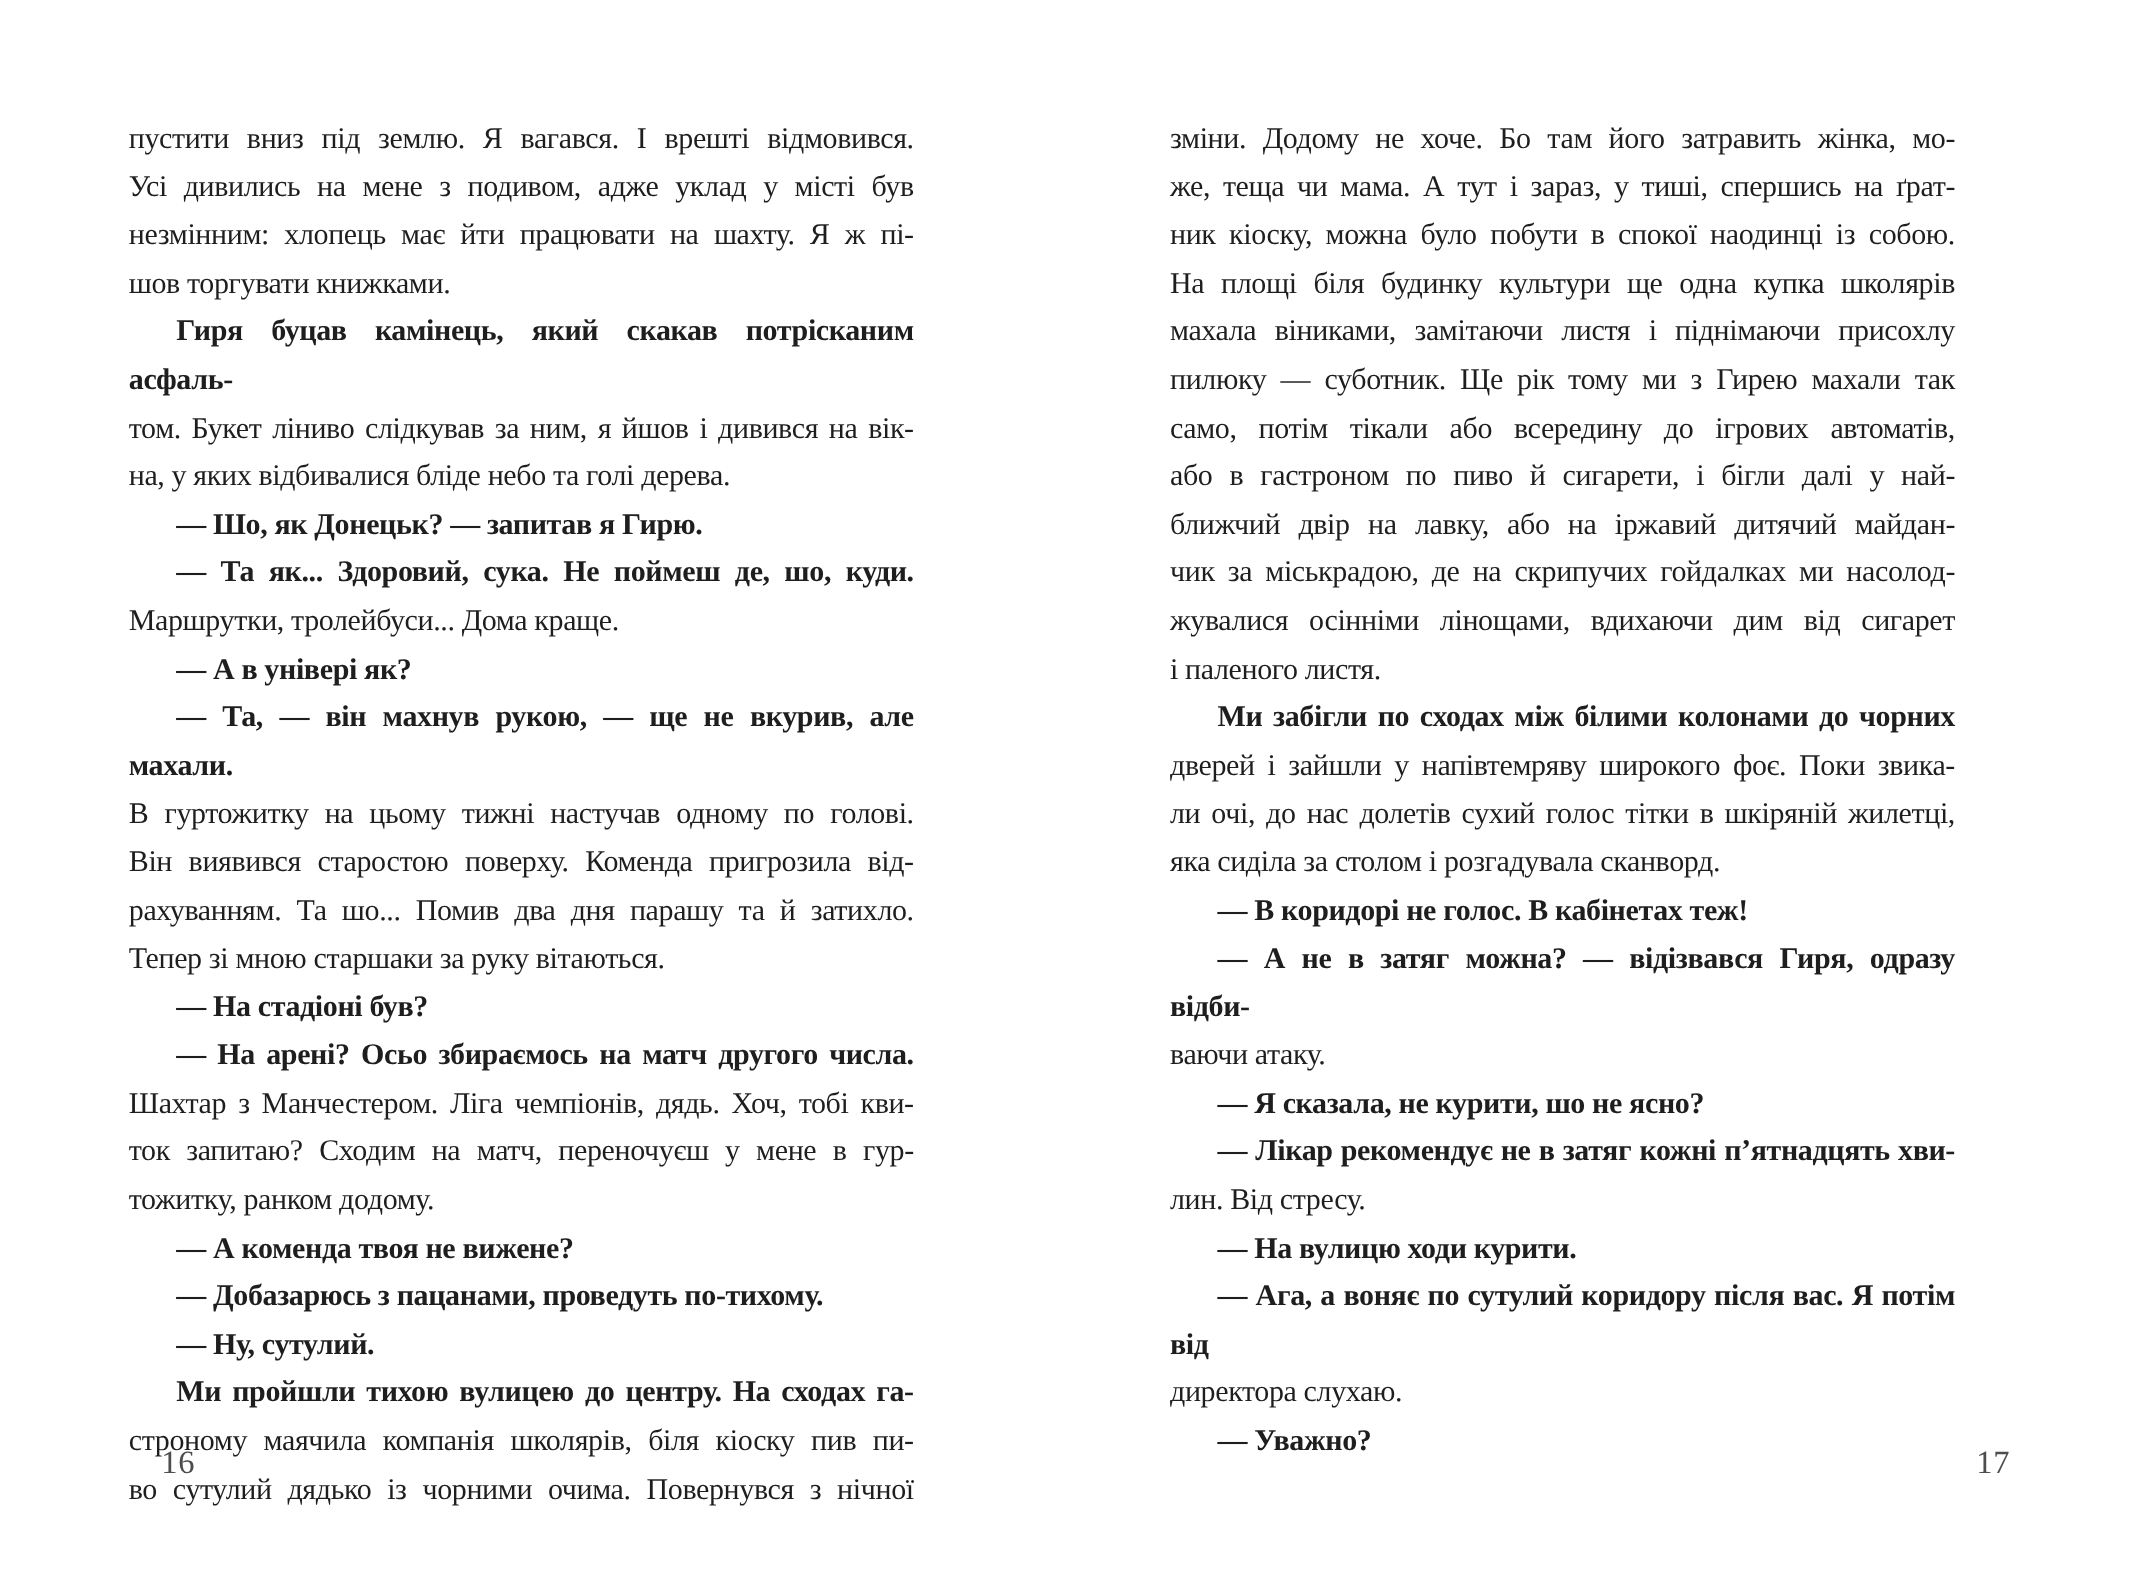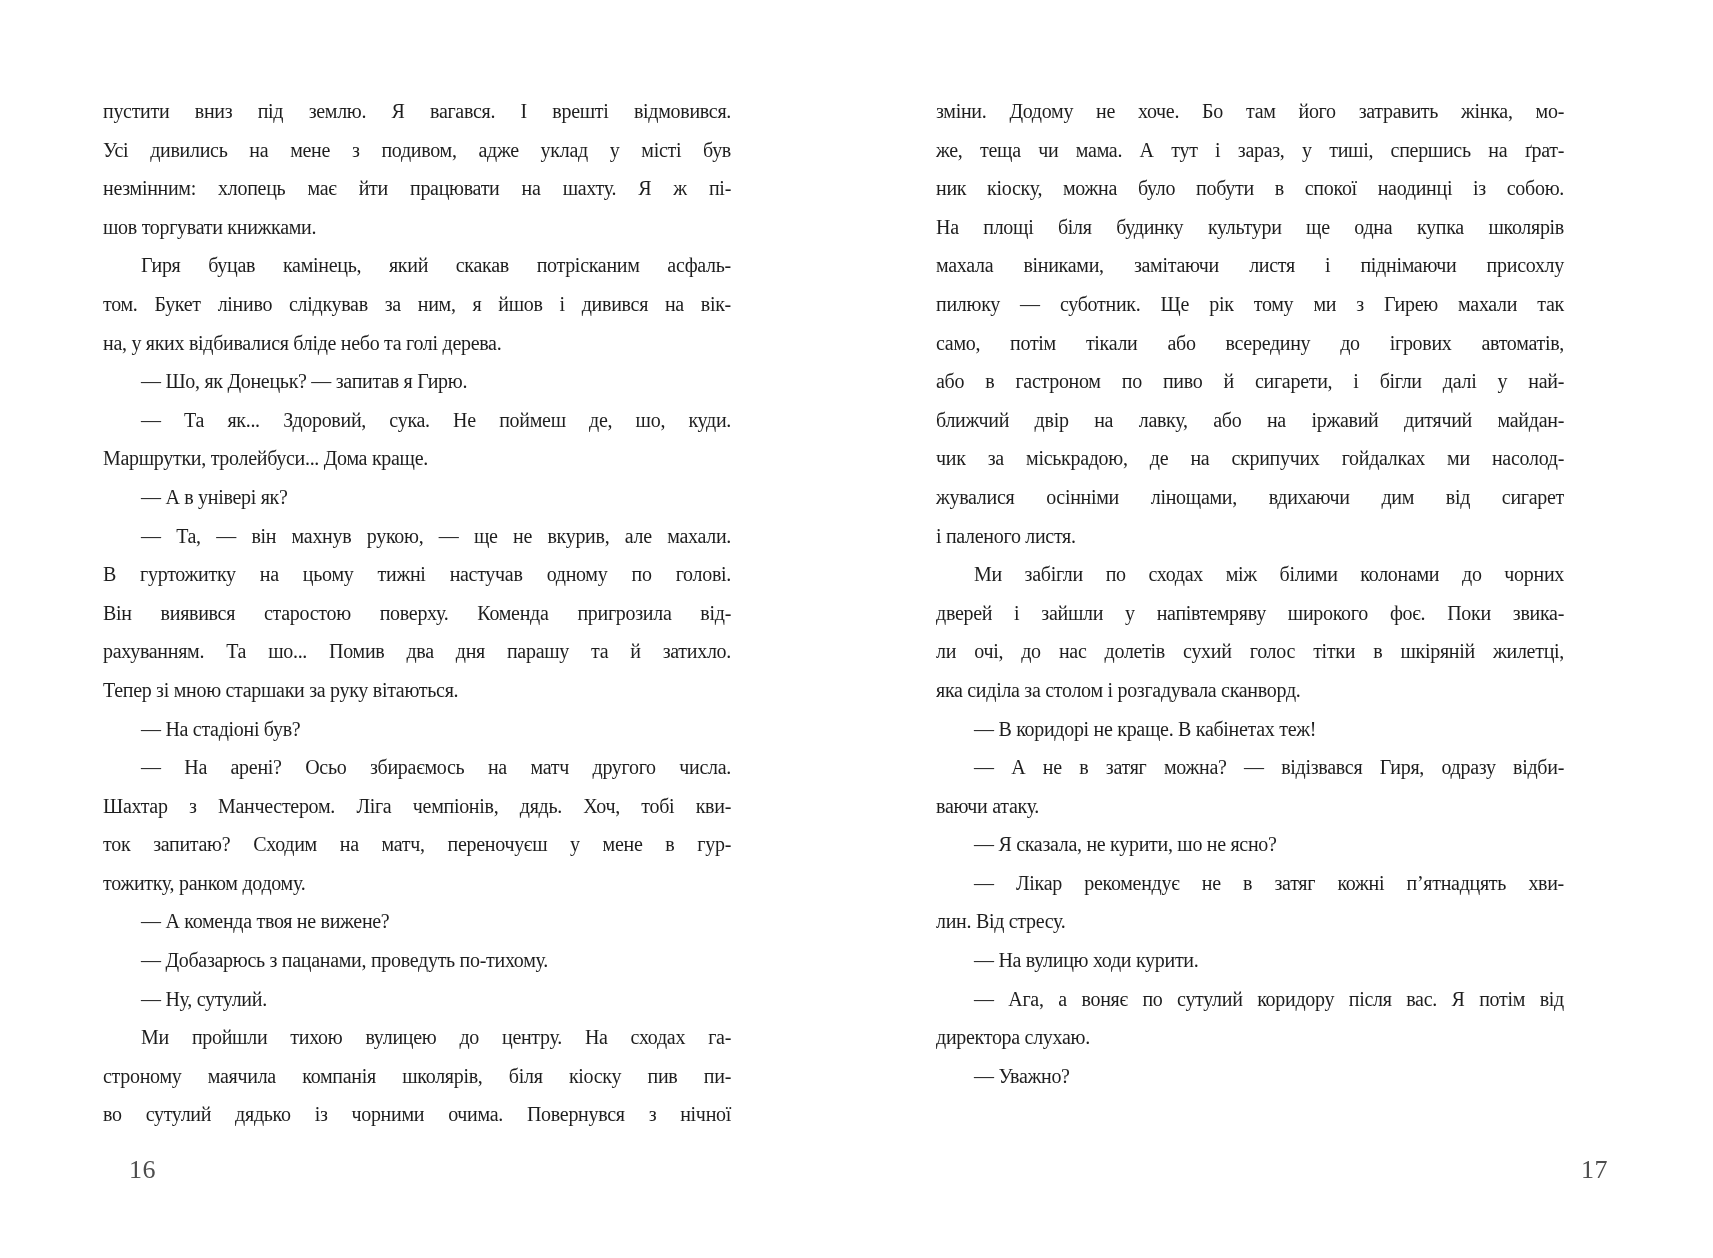--- a/index.html
+++ b/index.html
@@ -9,34 +9,34 @@
   }
   html,body{margin:0;padding:0;}
   body{
     width:1713px;height:1258px;
     background:var(--bg);
     font-family:"Liberation Serif","DejaVu Serif",serif;
     overflow:hidden;position:relative;
   }
   .page-text{
     position:absolute;top:92px;width:628px;
-    font-size:20px;line-height:38.6px;
+    font-size:24px;line-height:38.6px;
     color:var(--text);
     letter-spacing:-0.3px;
   }
   .page-text.left{left:103px;}
   .page-text.right{left:936px;}
   .ln{
     text-align:justify;
     text-align-last:justify;
     text-justify:inter-word;
     white-space:normal;
   }
   .ln.end{text-align-last:left;}
-  .ln.ind{text-indent:38px;}
+  .ln.ind{text-indent:38px;font-weight:bold;}
   .folio{
     position:absolute;top:1155px;
     font-size:26px;line-height:30px;
     color:var(--folio);
     letter-spacing:0.5px;
   }
   .folio.left{left:129px;}
   .folio.right{left:1581px;}
 </style>
 </head>
@@ -84,21 +84,21 @@
     <div class="ln">само, потім тікали або всередину до ігрових автоматів,</div>
     <div class="ln">або в гастроном по пиво й сигарети, і бігли далі у най-</div>
     <div class="ln">ближчий двір на лавку, або на іржавий дитячий майдан-</div>
     <div class="ln">чик за міськрадою, де на скрипучих гойдалках ми насолод-</div>
     <div class="ln">жувалися осінніми лінощами, вдихаючи дим від сигарет</div>
     <div class="ln end">і паленого листя.</div>
     <div class="ln ind">Ми забігли по сходах між білими колонами до чорних</div>
     <div class="ln">дверей і зайшли у напівтемряву широкого фоє. Поки звика-</div>
     <div class="ln">ли очі, до нас долетів сухий голос тітки в шкіряній жилетці,</div>
     <div class="ln end">яка сиділа за столом і розгадувала сканворд.</div>
-    <div class="ln ind end">— В коридорі не краще. В кабінетах теж!</div>
+    <div class="ln ind end">— В коридорі не голос. В кабінетах теж!</div>
     <div class="ln ind">— А не в затяг можна? — відізвався Гиря, одразу відби-</div>
     <div class="ln end">ваючи атаку.</div>
     <div class="ln ind end">— Я сказала, не курити, шо не ясно?</div>
     <div class="ln ind">— Лікар рекомендує не в затяг кожні п’ятнадцять хви-</div>
     <div class="ln end">лин. Від стресу.</div>
     <div class="ln ind end">— На вулицю ходи курити.</div>
     <div class="ln ind">— Ага, а воняє по сутулий коридору після вас. Я потім від</div>
     <div class="ln end">директора слухаю.</div>
     <div class="ln ind end">— Уважно?</div>
   </div>

